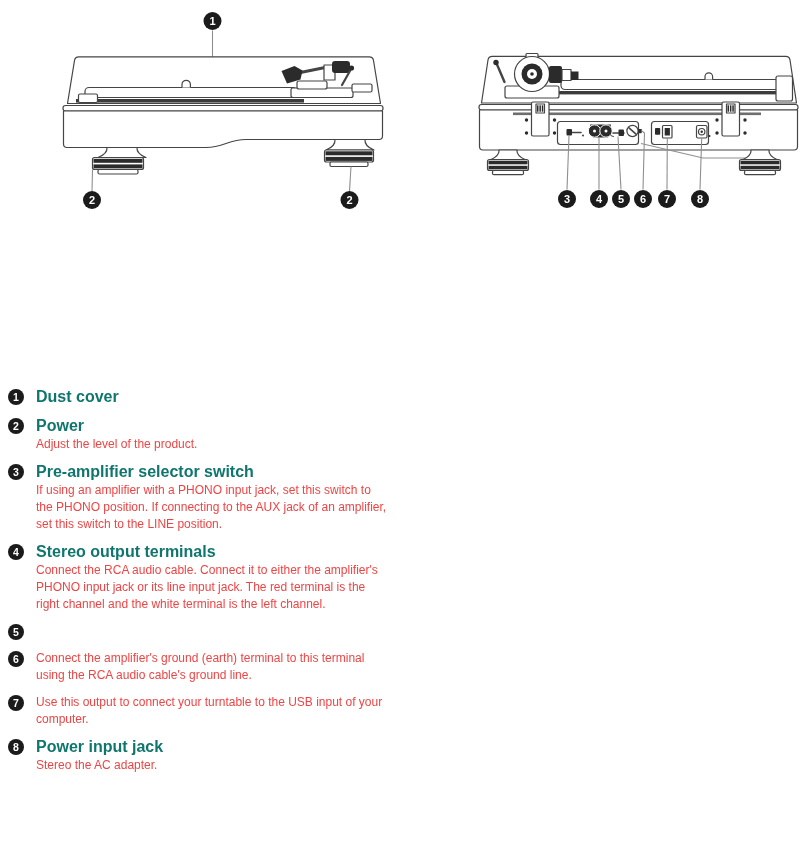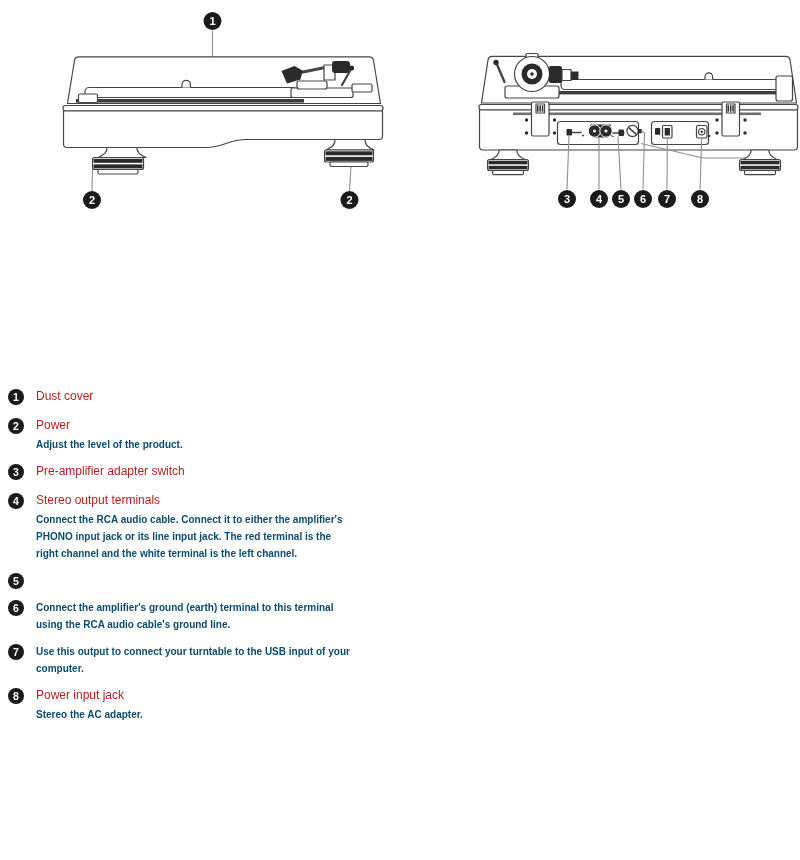--- a/index.html
+++ b/index.html
@@ -25,22 +25,22 @@
 
   
   .legend { position:absolute; left:8px; top:388px; width:470px; }
   .legend-item { display:flex; gap:12px; margin-bottom:10px; }
   .badge {
     flex:0 0 16px; width:16px; height:16px; border-radius:50%;
     background:#1b1b1b; color:#ffffff; font-size:10.5px; font-weight:bold;
     display:flex; align-items:center; justify-content:center; margin-top:1px;
   }
   .legend-text { flex:1 1 auto; }
-  .legend-title { font-size:12px; font-weight:400; color:#b91c1c; line-height:17px; margin-bottom:2px; }
-  .legend-body  { font-size:10px; font-weight:700; color:#0c4a6e; line-height:17px; white-space:pre-line; }
+  .legend-title { font-size:16px; font-weight:700; color:#0f766e; line-height:17px; margin-bottom:2px; }
+  .legend-body  { font-size:12px; font-weight:400; color:#ef4444; line-height:17px; white-space:pre-line; }
 </style>
 </head>
 <body>
 
 <div class="page">
 
   <figure class="diagram diagram-front">
     <svg viewBox="0 0 360 204">
 
       <line class="ld" x1="172.5" y1="22.5" x2="172.5" y2="64"></line>
@@ -258,21 +258,24 @@
       <span class="badge">2</span>
       <div class="legend-text">
         <div class="legend-title">Power</div>
         <div class="legend-body">Adjust the level of the product.</div>
       </div>
     </div>
 
     <div class="legend-item">
       <span class="badge">3</span>
       <div class="legend-text">
-        <div class="legend-title">Pre-amplifier adapter switch</div>
+        <div class="legend-title">Pre-amplifier selector switch</div>
+        <div class="legend-body">If using an amplifier with a PHONO input jack, set this switch to
+the PHONO position. If connecting to the AUX jack of an amplifier,
+set this switch to the LINE position.</div>
       </div>
     </div>
 
     <div class="legend-item">
       <span class="badge">4</span>
       <div class="legend-text">
         <div class="legend-title">Stereo output terminals</div>
         <div class="legend-body">Connect the RCA audio cable. Connect it to either the amplifier's
 PHONO input jack or its line input jack. The red terminal is the
 right channel and the white terminal is the left channel.</div>

